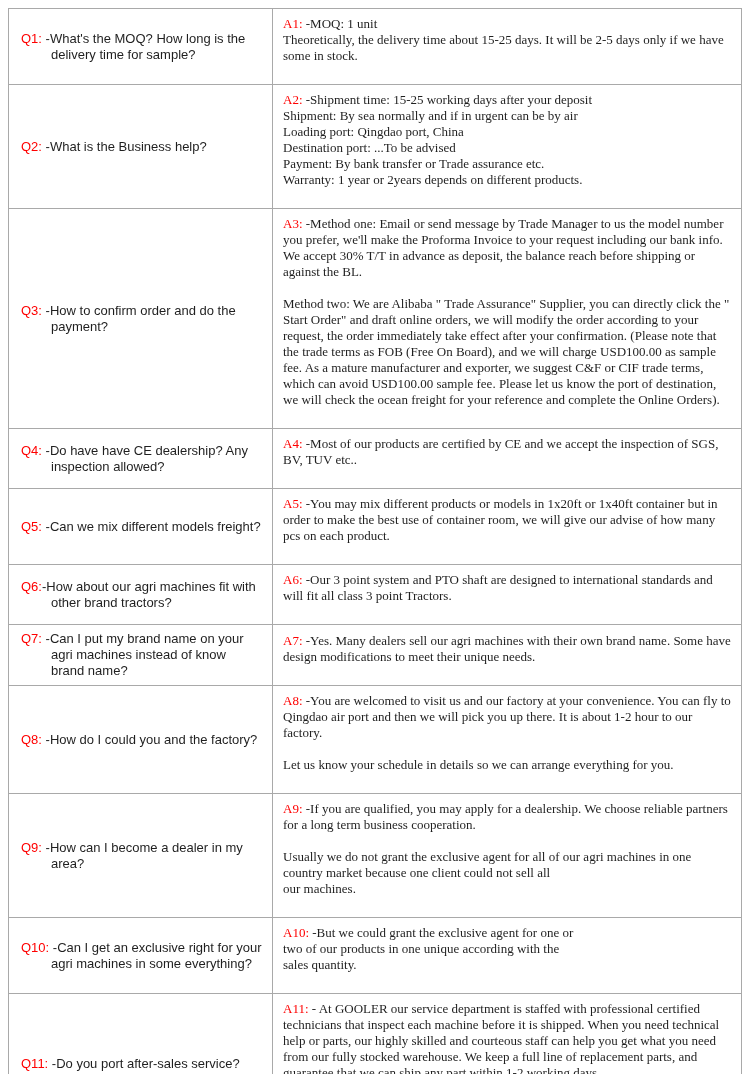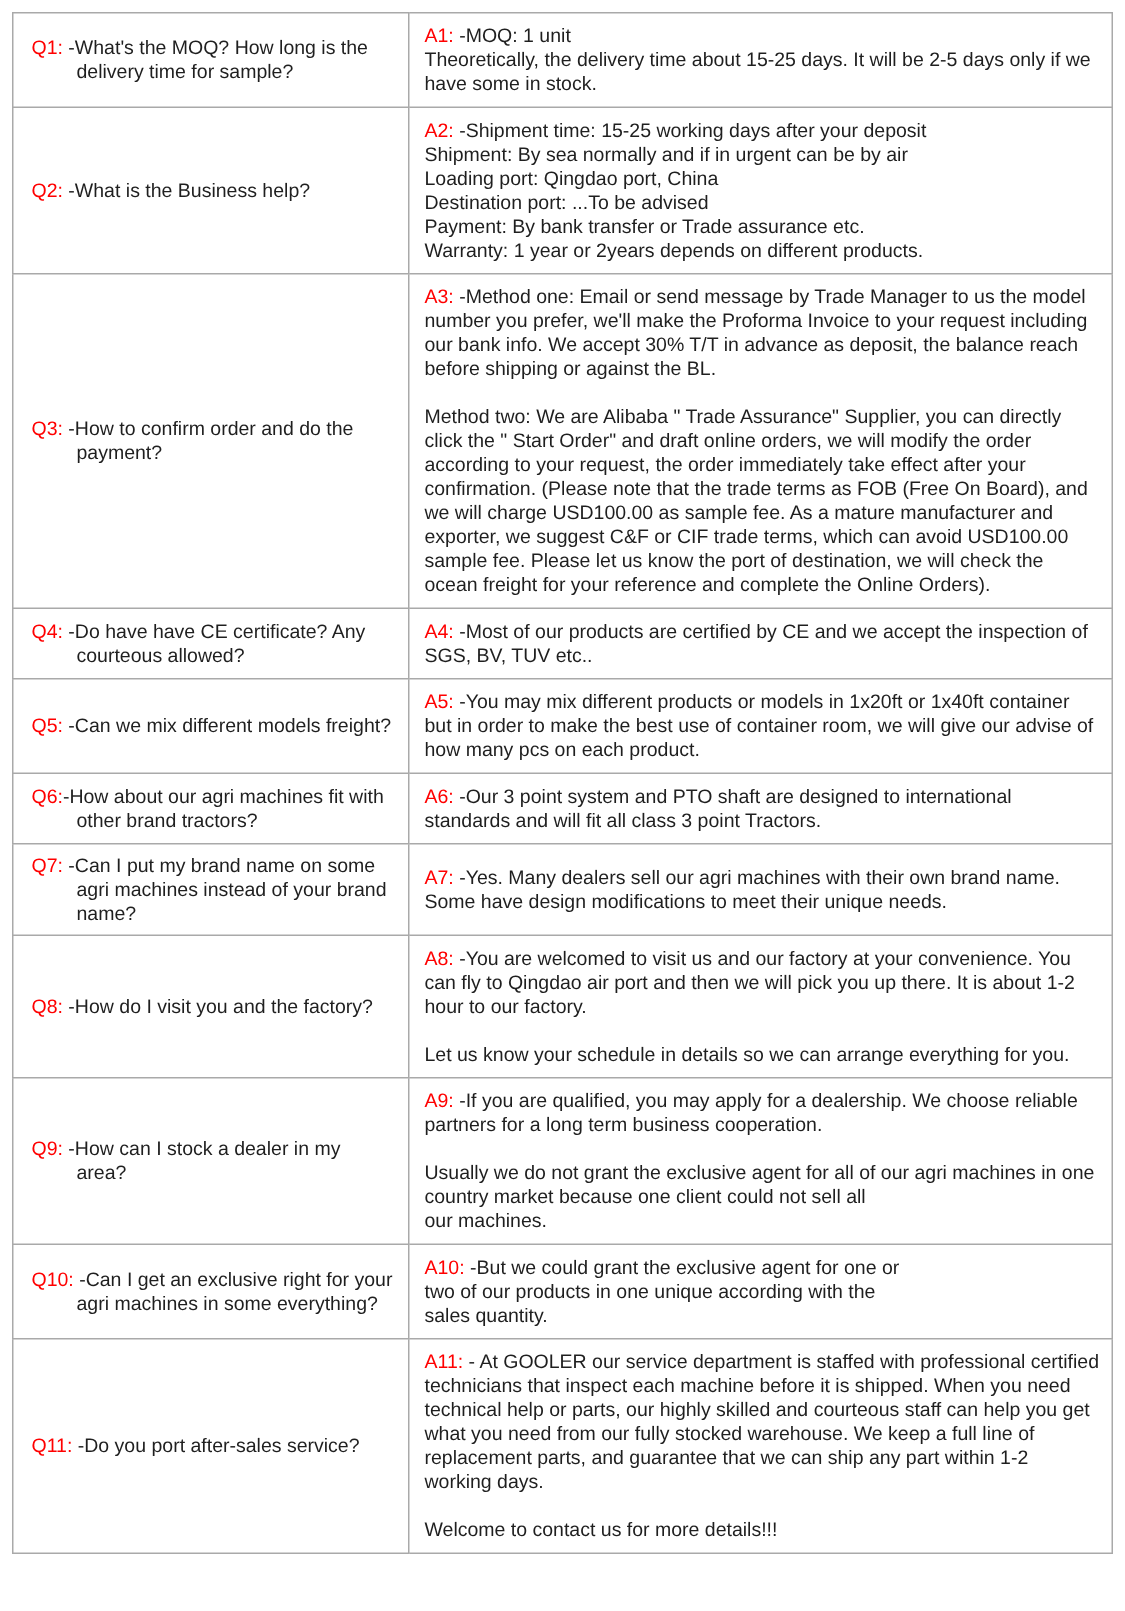--- a/index.html
+++ b/index.html
@@ -25,21 +25,21 @@
     border-collapse:collapse;
     table-layout:fixed;
   }
   col.col-q{width:264px;}
   td{
     border:1px solid var(--border);
     vertical-align:middle;
     padding:6px 8px;
   }
   td.q-cell{padding:6px 10px 6px 12px;}
-  td.a-cell{padding:7px 8px 7px 10px;}
+  td.a-cell{padding:7px 8px 20px 10px;font-family:Liberation Serif, serif;}
   .q-content{
     padding-left:30px;
     text-indent:-30px;
   }
   .label{
     color:var(--red);
   }
   .q-text{
     color:var(--text);
     white-space:pre-line;
@@ -89,21 +89,21 @@
     </td>
     <td class="a-cell">
       <div class="a-content"><span class="label">A3:</span><span class="a-text"> -Method one: Email or send message by Trade Manager to us the model number you prefer, we'll make the Proforma Invoice to your request including our bank info. We accept 30% T/T in advance as deposit, the balance reach before shipping or against the BL.
 
 Method two: We are Alibaba " Trade Assurance" Supplier, you can directly click the " Start Order" and draft online orders, we will modify the order according to your request, the order immediately take effect after your confirmation. (Please note that the trade terms as FOB (Free On Board), and we will charge USD100.00 as sample fee. As a mature manufacturer and exporter, we suggest C&amp;F or CIF trade terms, which can avoid USD100.00 sample fee. Please let us know the port of destination, we will check the ocean freight for your reference and complete the Online Orders).</span></div>
     </td>
   </tr>
 
   <tr class="faq-row">
     <td class="q-cell">
-      <div class="q-content"><span class="label">Q4:</span><span class="q-text"> -Do have have CE certificate? Any courteous allowed?</span></div>
+      <div class="q-content"><span class="label">Q4:</span><span class="q-text"> -Do have have CE dealership? Any inspection allowed?</span></div>
     </td>
     <td class="a-cell">
       <div class="a-content"><span class="label">A4:</span><span class="a-text"> -Most of our products are certified by CE and we accept the inspection of SGS, BV, TUV etc..</span></div>
     </td>
   </tr>
 
   <tr class="faq-row">
     <td class="q-cell">
       <div class="q-content"><span class="label">Q5:</span><span class="q-text"> -Can we mix different models freight?</span></div>
     </td>
@@ -116,41 +116,41 @@
     <td class="q-cell">
       <div class="q-content"><span class="label">Q6:</span><span class="q-text">-How about our agri machines fit with other brand tractors?</span></div>
     </td>
     <td class="a-cell">
       <div class="a-content"><span class="label">A6:</span><span class="a-text"> -Our 3 point system and PTO shaft are designed to international standards and will fit all class 3 point Tractors.</span></div>
     </td>
   </tr>
 
   <tr class="faq-row">
     <td class="q-cell">
-      <div class="q-content"><span class="label">Q7:</span><span class="q-text"> -Can I put my brand name on some agri machines instead of your brand name?</span></div>
+      <div class="q-content"><span class="label">Q7:</span><span class="q-text"> -Can I put my brand name on your agri machines instead of know brand name?</span></div>
     </td>
     <td class="a-cell">
       <div class="a-content"><span class="label">A7:</span><span class="a-text"> -Yes. Many dealers sell our agri machines with their own brand name. Some have design modifications to meet their unique needs.</span></div>
     </td>
   </tr>
 
   <tr class="faq-row">
     <td class="q-cell">
-      <div class="q-content"><span class="label">Q8:</span><span class="q-text"> -How do I visit you and the factory?</span></div>
+      <div class="q-content"><span class="label">Q8:</span><span class="q-text"> -How do I could you and the factory?</span></div>
     </td>
     <td class="a-cell">
       <div class="a-content"><span class="label">A8:</span><span class="a-text"> -You are welcomed to visit us and our factory at your convenience. You can fly to Qingdao air port and then we will pick you up there. It is about 1-2 hour to our factory.
 
 Let us know your schedule in details so we can arrange everything for you.</span></div>
     </td>
   </tr>
 
   <tr class="faq-row">
     <td class="q-cell">
-      <div class="q-content"><span class="label">Q9:</span><span class="q-text"> -How can I stock a dealer in my area?</span></div>
+      <div class="q-content"><span class="label">Q9:</span><span class="q-text"> -How can I become a dealer in my area?</span></div>
     </td>
     <td class="a-cell">
       <div class="a-content"><span class="label">A9:</span><span class="a-text"> -If you are qualified, you may apply for a dealership. We choose reliable partners for a long term business cooperation.
 
 Usually we do not grant the exclusive agent for all of our agri machines in one country market because one client could not sell all
 our machines.</span></div>
     </td>
   </tr>
 
   <tr class="faq-row">

